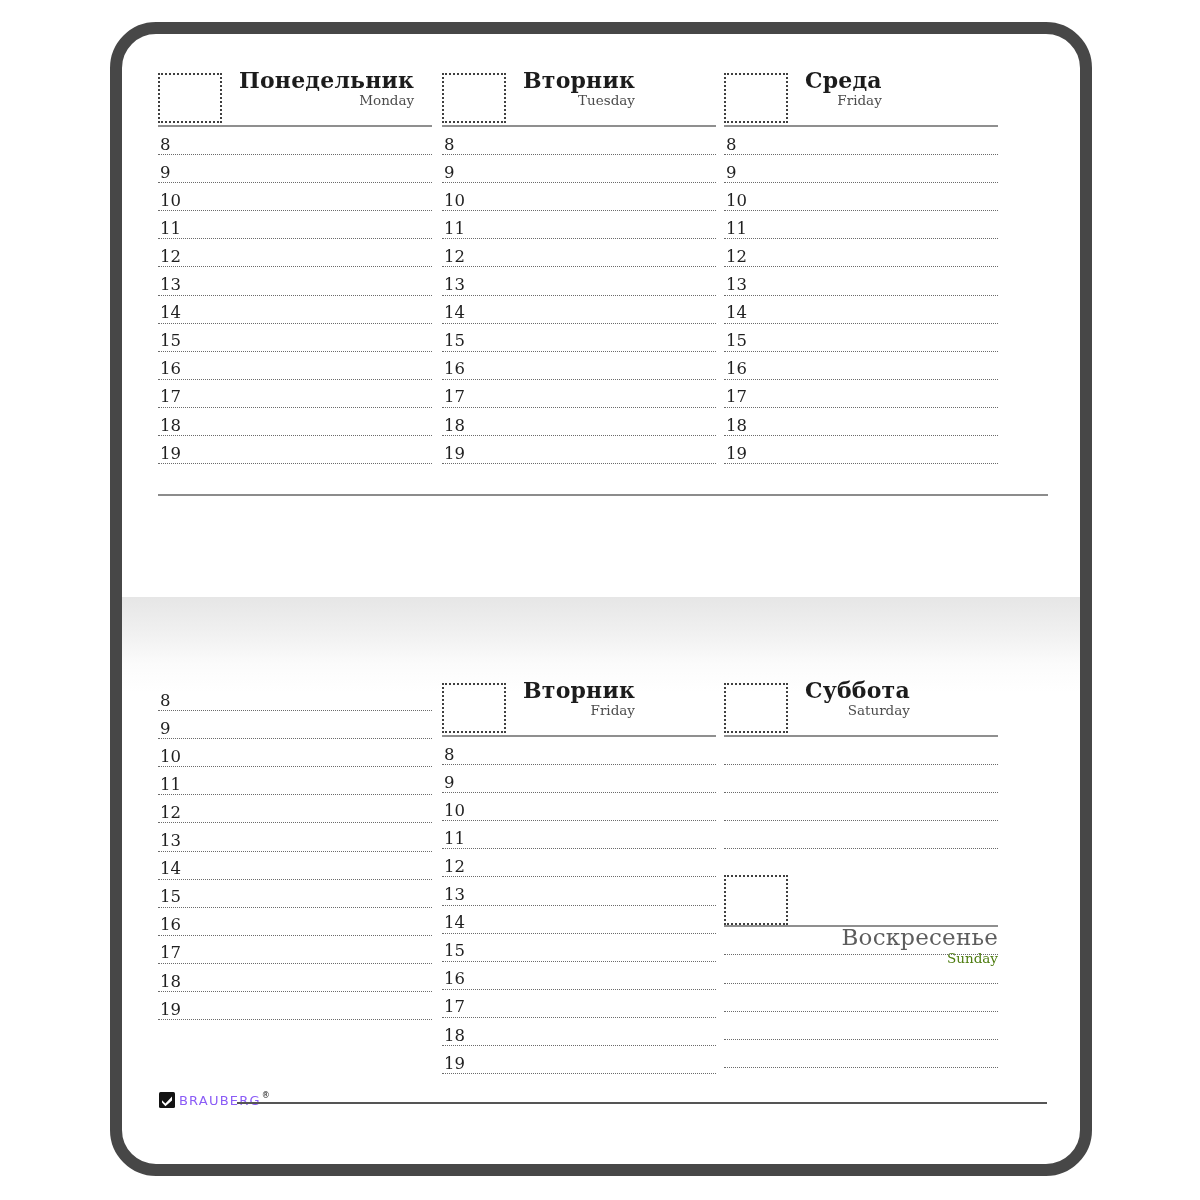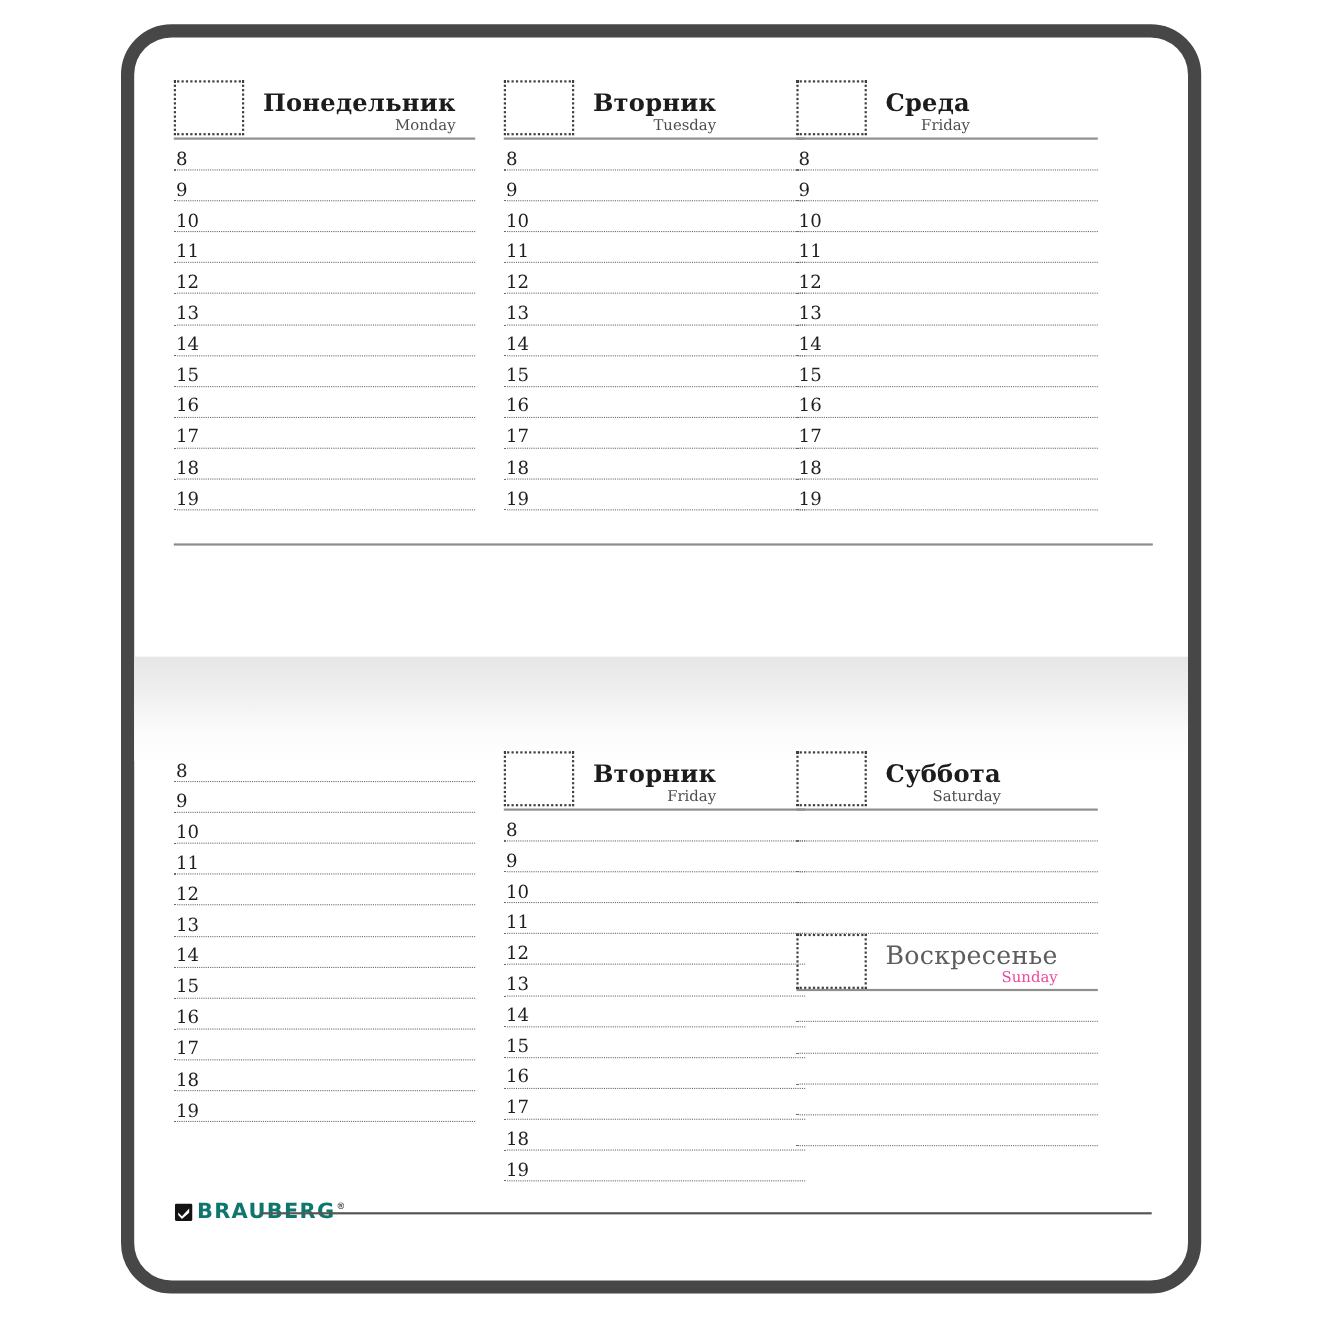--- a/index.html
+++ b/index.html
@@ -27,39 +27,39 @@
   }
 
   
   .top-page-rule{
     position:absolute;left:158px;top:494px;width:890px;height:2px;
     background:#8c8c8c;
   }
 
   
   .col{position:absolute;width:274px;}
-  .cx0{left:158px}.cx1{left:458px}.cx2{left:724px}
+  .cx0{left:158px}.cx1{left:442px}.cx2{left:724px}
   .row-top{top:73px}.row-bottom{top:683px}
 
   .day-header{
     box-sizing:border-box;
     height:54px;
     border-bottom:2px solid #8f8f8f;
     display:flex;align-items:stretch;
   }
   .date-box{
     box-sizing:border-box;
     width:64px;height:50px;
     border:2px dotted #3f3f3f;
     flex:0 0 auto;
   }
   .day-names{
     margin-left:17px;
     align-self:flex-end;
-    padding-bottom:2px;
+    padding-bottom:16px;
   }
   .day-ru{
     font-size:22px;font-weight:bold;color:#1c1c1c;line-height:1.05;
     letter-spacing:.2px;white-space:nowrap;
   }
   .day-en{
     font-size:13.5px;color:#4c4c4c;line-height:1.15;margin-top:1px;text-align:right;
   }
 
   
@@ -67,33 +67,33 @@
   .hour-row,.blank-row{
     position:relative;height:27.1px;
     border-bottom:1px dotted #6b6b6b;
   }
   .hour-num{
     position:absolute;left:2px;bottom:1px;
     font-size:16.5px;color:#1f1f1f;line-height:1;
   }
 
   
-  .sunday-header{height:52px;}
+  .sunday-header{margin-top:26px;height:52px;flex-direction:column;}
   .sunday-header .day-ru{font-weight:normal;color:#5d5d5d;font-size:23px;}
-  .sunday-header .day-en{color:#ec4899;}
+  .sunday-header .day-en{color:#4d7c0f;}
 
   
   .footer-logo{
     position:absolute;left:159px;top:1092px;
     display:flex;align-items:center;
     font-family:"DejaVu Sans", sans-serif;
   }
   .brand-icon{width:16px;height:16px;margin-right:4px;flex:0 0 auto;}
   .brand-name{
-    font-size:19px;font-weight:bold;letter-spacing:1.2px;color:#0f766e;line-height:1;
+    font-size:13px;font-weight:normal;letter-spacing:1.2px;color:#8b5cf6;line-height:1;
   }
   .brand-reg{
     font-size:8px;color:#131313;position:relative;top:-5px;margin-left:1px;
   }
   .footer-line{
     position:absolute;left:237px;top:1102px;width:810px;height:1.5px;
     background:#555555;
   }
 </style>
 </head>

